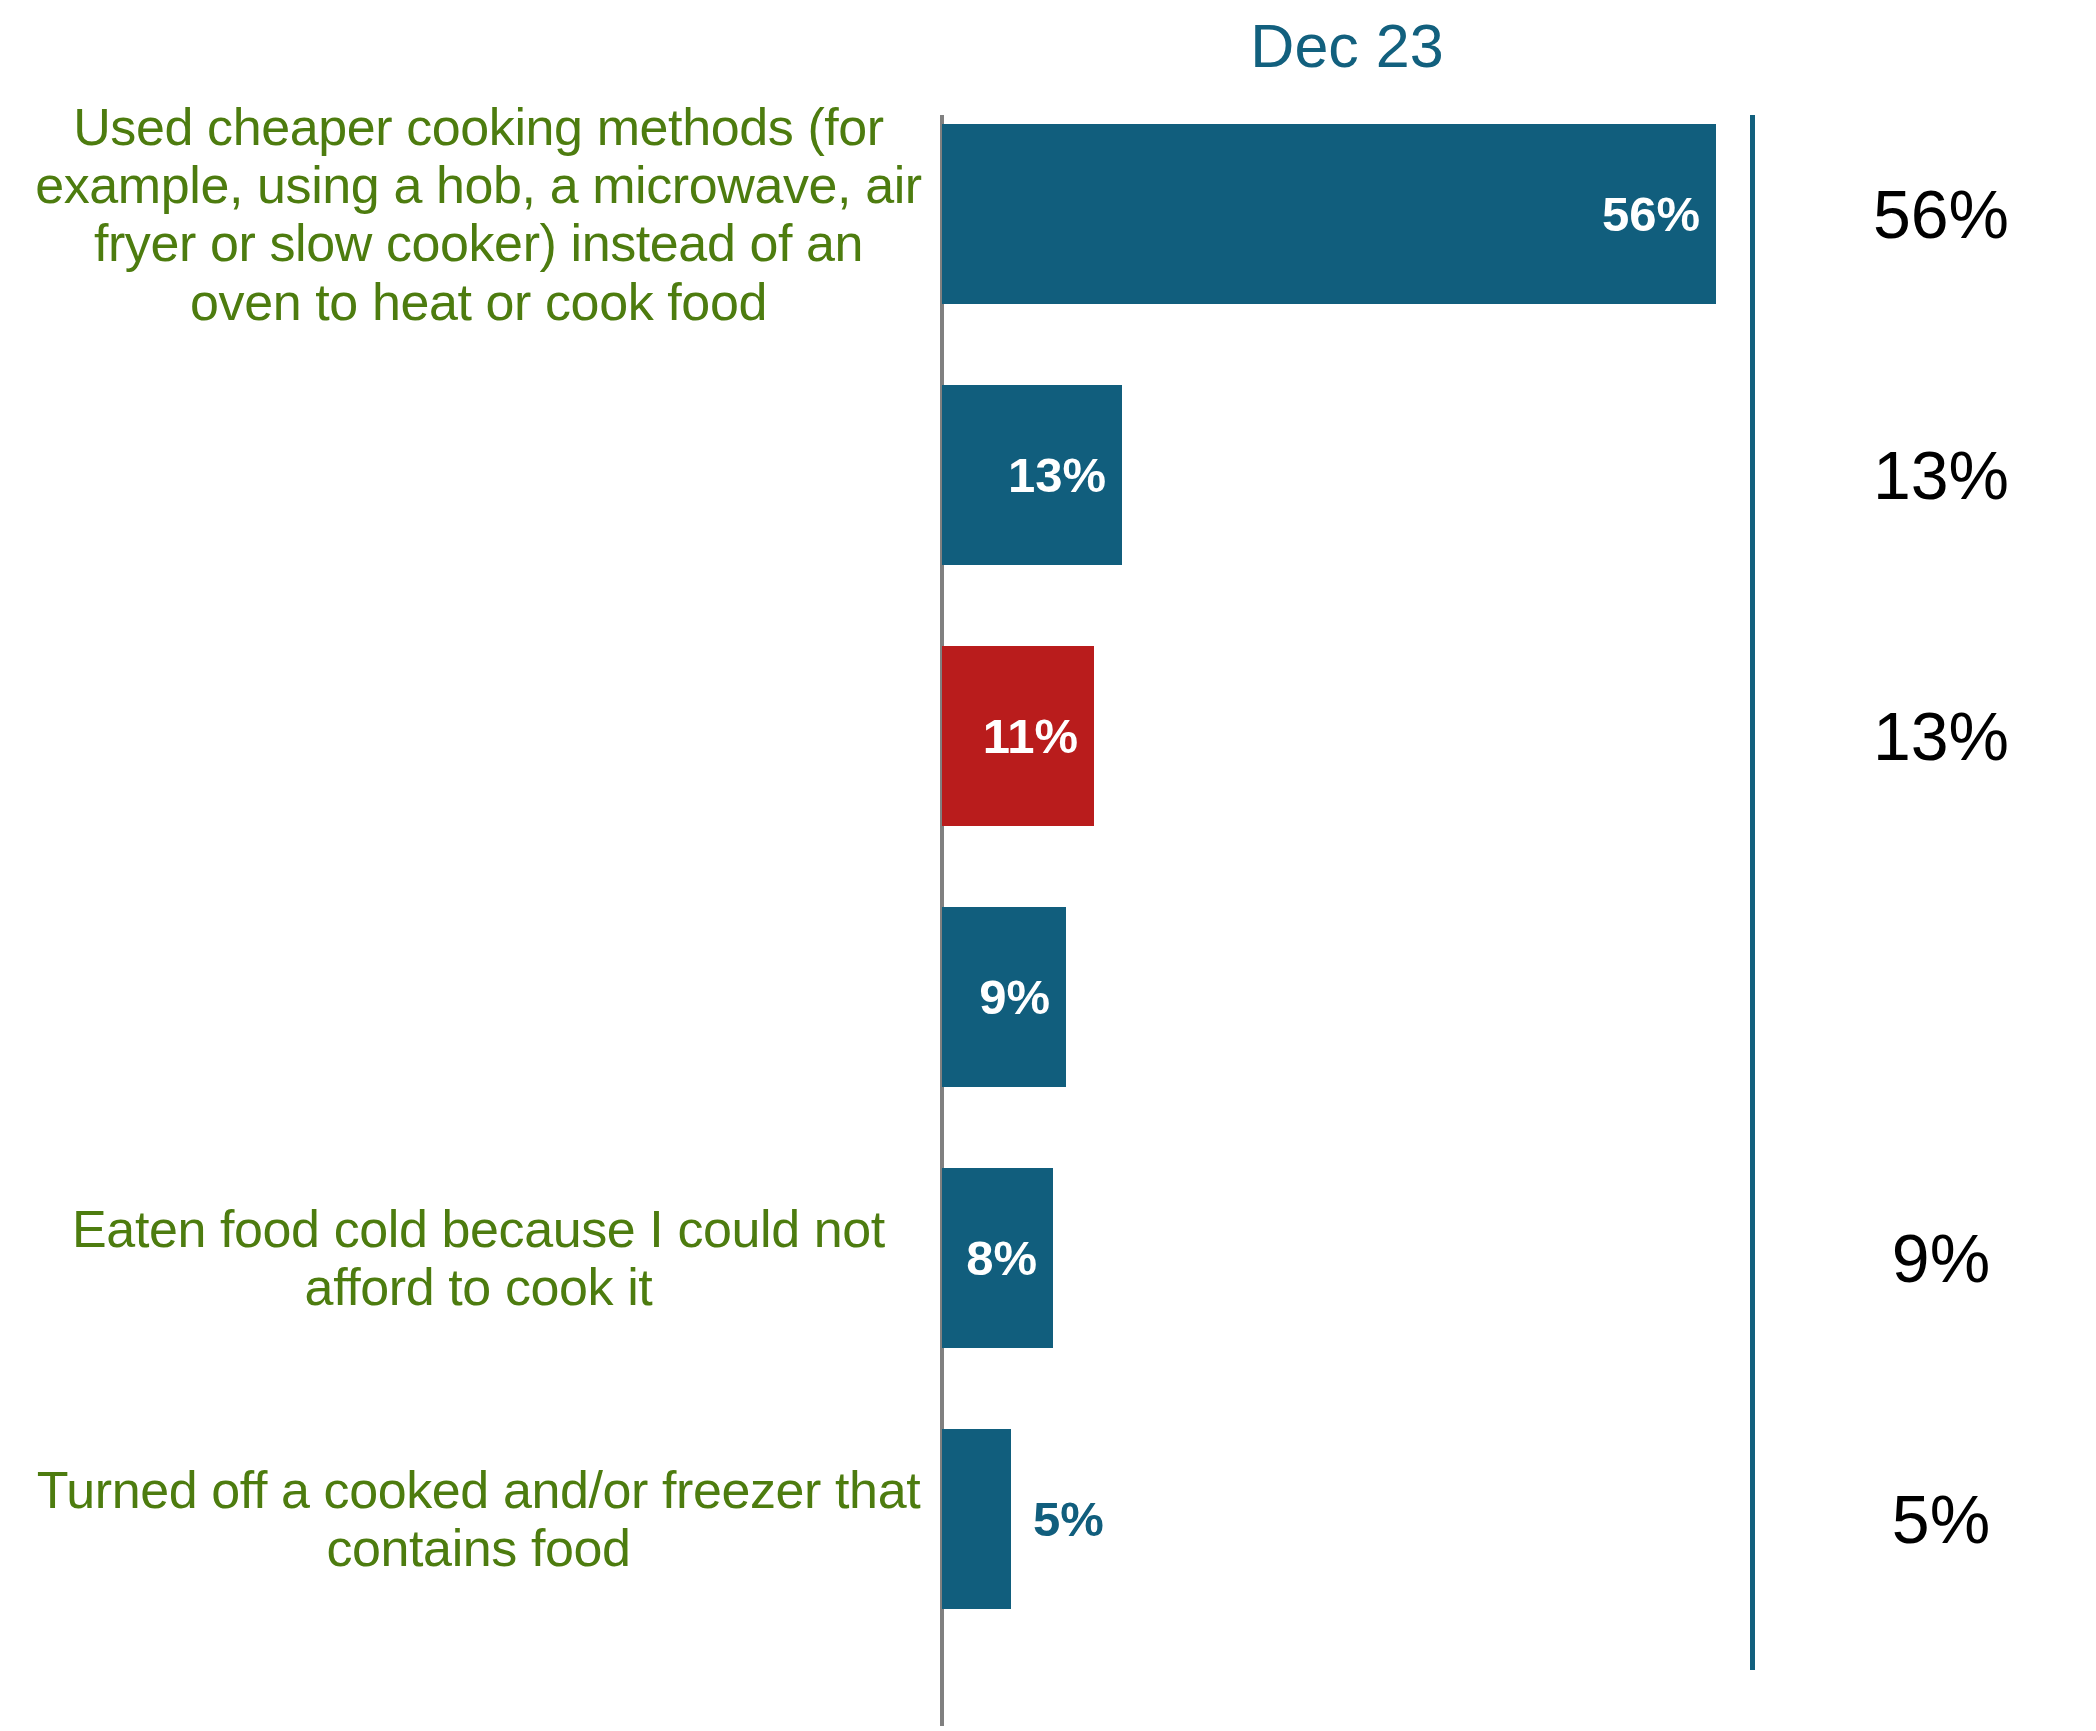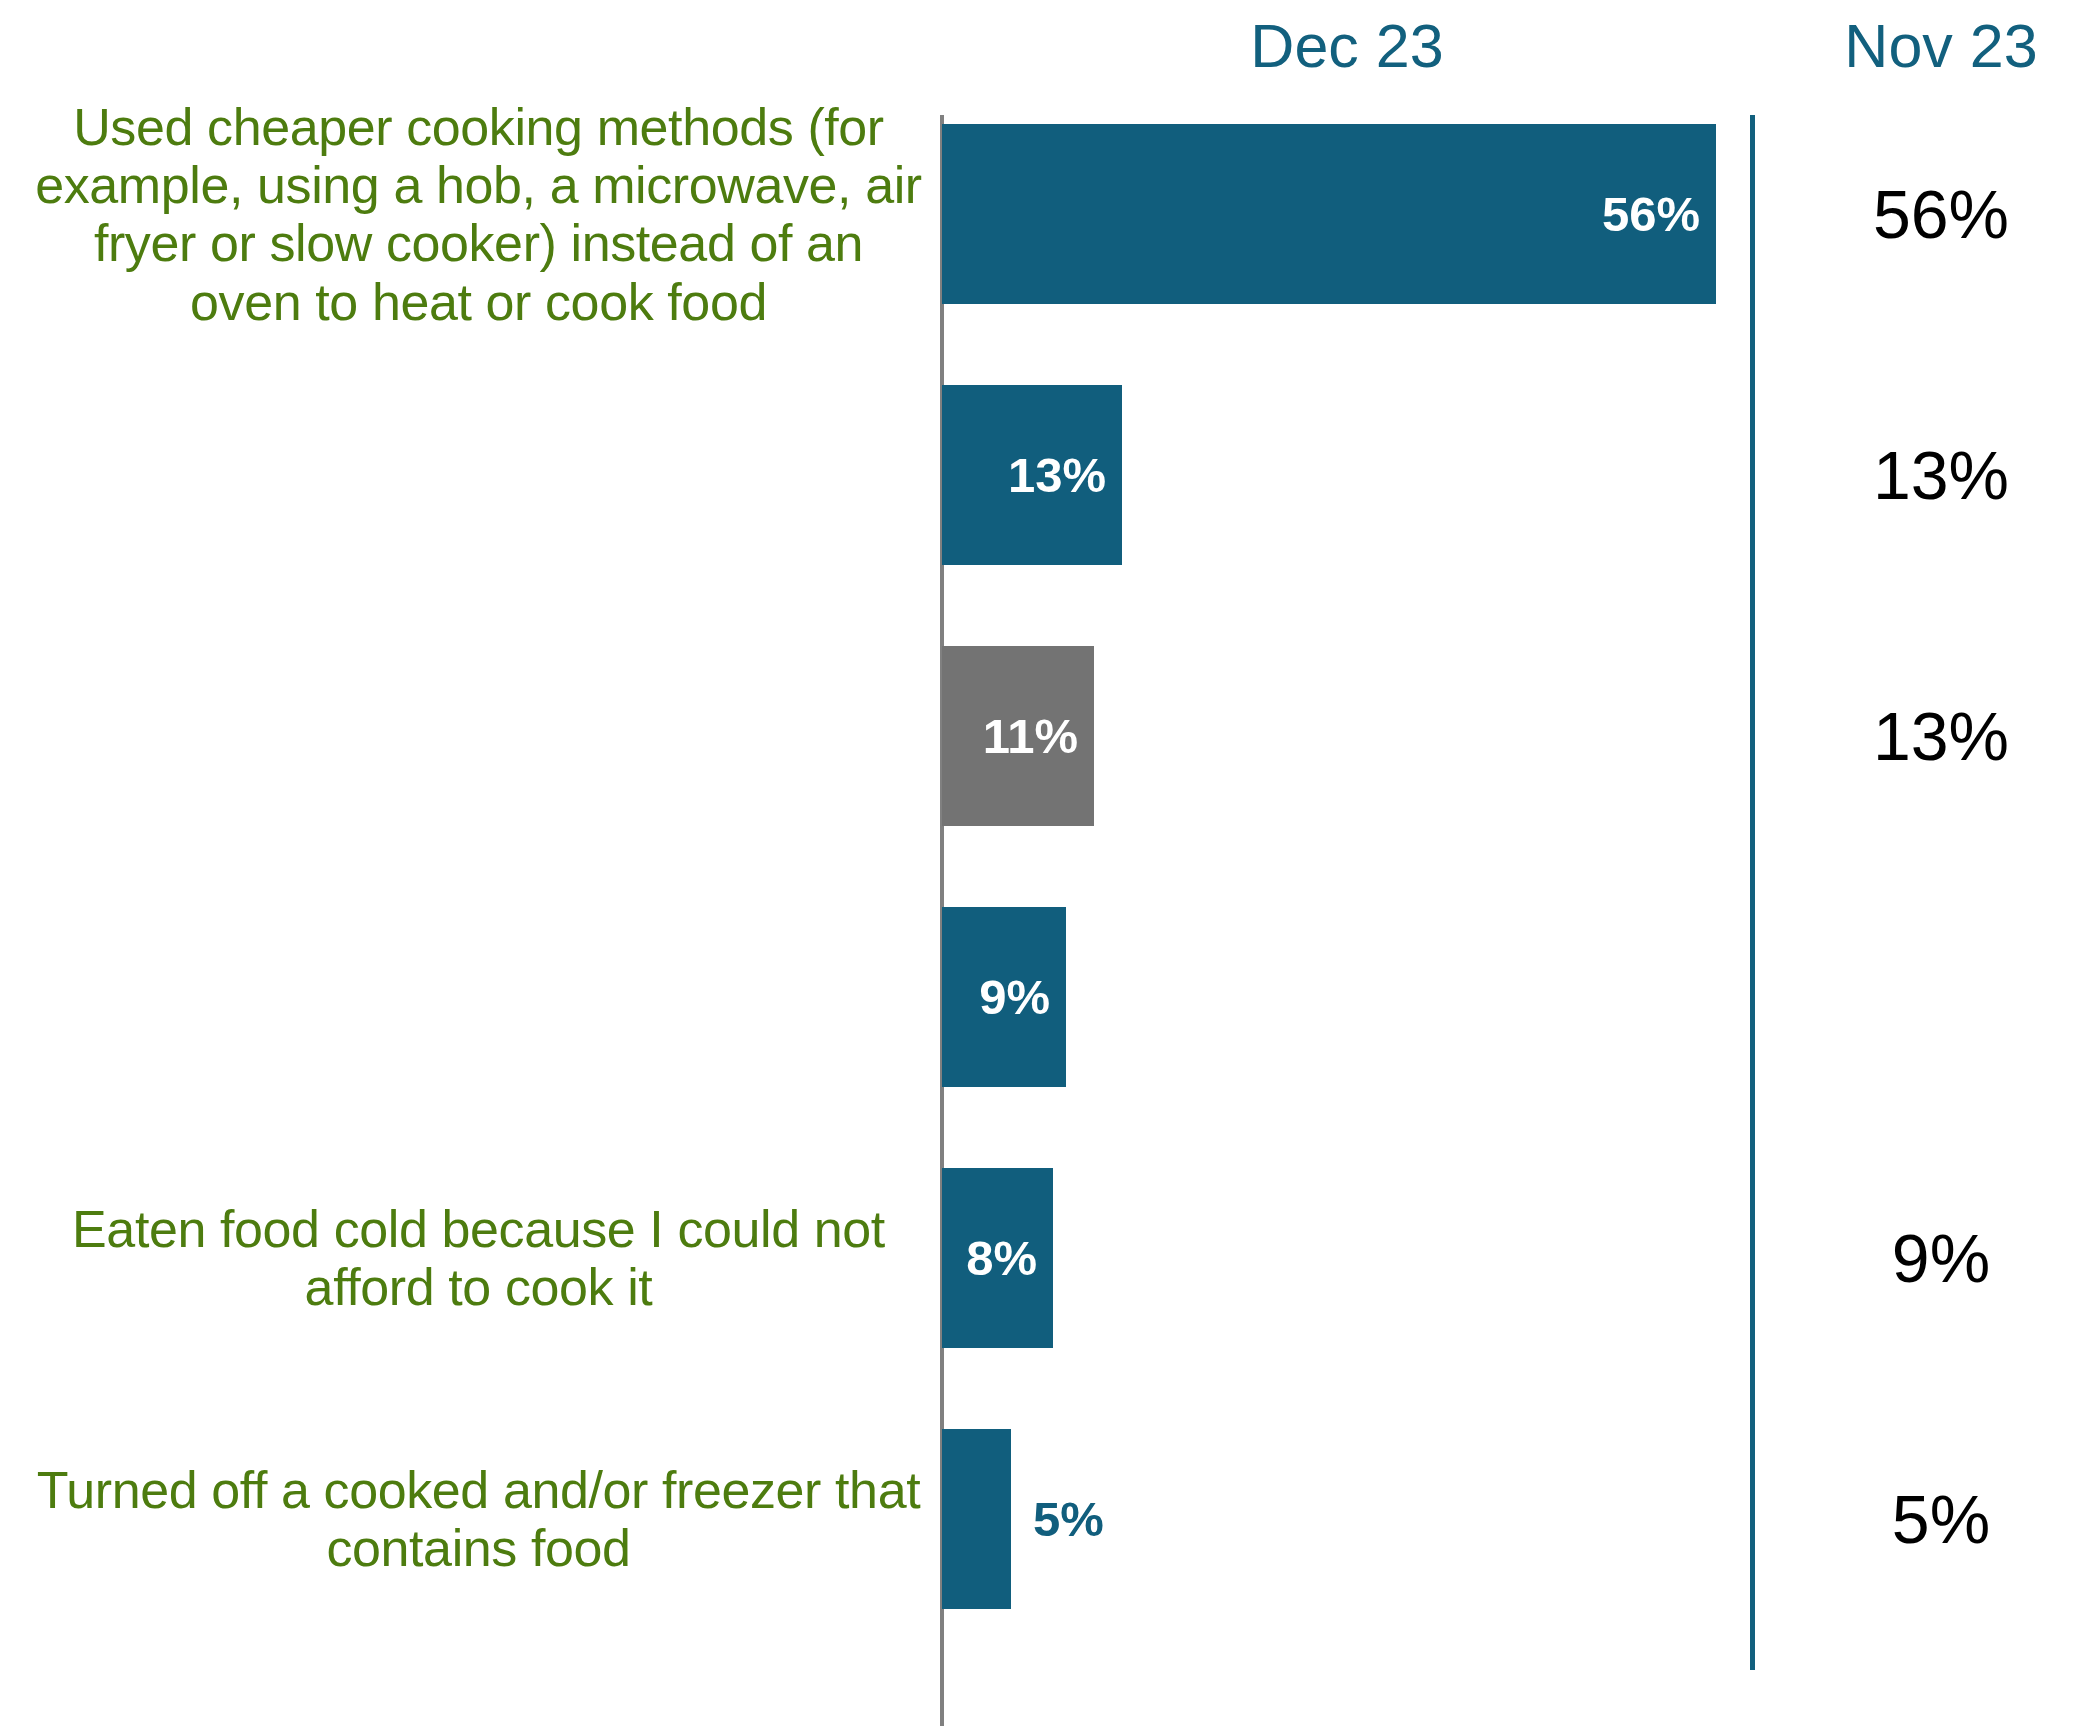--- a/index.html
+++ b/index.html
@@ -141,21 +141,20 @@
     font-family: "Liberation Sans", sans-serif;
   }
 </style>
 </head>
 <body>
 
 <div id="chart-root">
 
   <div class="col-header" id="header-dec">Dec 23</div>
 
-  <div class="col-header" id="header-nov">Nov 23</div>
 
   <div id="y-axis-line"></div>
   <div id="column-divider"></div>
 
   <div id="rows-container">
       <div class="chart-row" style="top: 124px;">
         <div class="cat-label">Used cheaper cooking methods (for example, using a hob, a microwave, air fryer or slow cooker) instead of an oven to heat or cook food</div>
         <div class="bar-track">
           <div class="bar" style="width: 774px; height: 180px; background: rgb(17, 94, 125);">
             <div class="bar-value-inside">56%</div>
@@ -166,21 +165,21 @@
       <div class="chart-row" style="top: 385px;">
         <div class="bar-track">
           <div class="bar" style="width: 180px; height: 180px; background: rgb(17, 94, 125);">
             <div class="bar-value-inside">13%</div>
           </div>
         </div>
         <div class="compare-value">13%</div>
       </div>
       <div class="chart-row" style="top: 646px;">
         <div class="bar-track">
-          <div class="bar" style="width: 152px; height: 180px; background: #737373;">
+          <div class="bar" style="width: 152px; height: 180px; background: #b91c1c;">
             <div class="bar-value-inside">11%</div>
           </div>
         </div>
         <div class="compare-value">13%</div>
       </div>
       <div class="chart-row" style="top: 907px;">
         <div class="bar-track">
           <div class="bar" style="width: 124px; height: 180px; background: rgb(17, 94, 125);">
             <div class="bar-value-inside">9%</div>
           </div>

